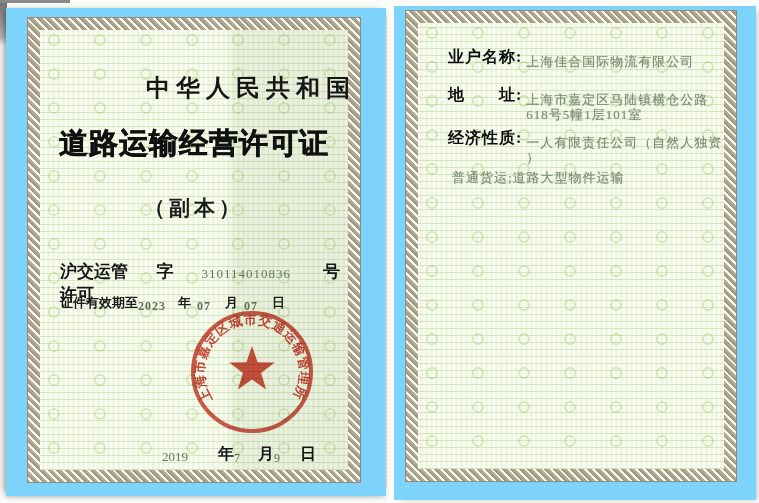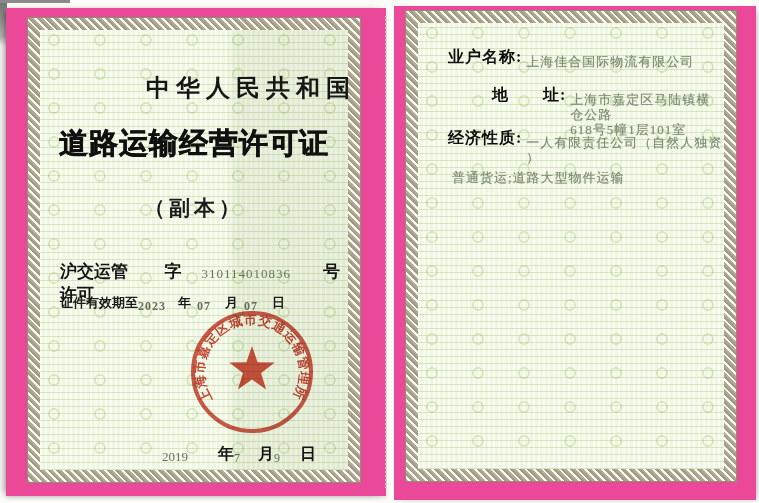--- a/index.html
+++ b/index.html
@@ -6,21 +6,21 @@
   body{
     width:759px;height:503px;position:relative;overflow:hidden;
     background:#fbfbf8;
     font-family:"Liberation Serif","DejaVu Serif",serif;
   }
   
   .scan-corner-left{position:absolute;left:0;top:0;width:7px;height:46px;background:linear-gradient(180deg,#6e6e6e,#b9b9b9 80%,transparent);}
   .scan-corner-top{position:absolute;left:0;top:0;width:70px;height:3px;background:#8a8a8a;}
   .perforation{position:absolute;left:385px;top:16px;height:472px;border-left:2px dotted #c9c9c4;}
   
-  .page{position:absolute;background:#ec4899;}
+  .page{position:absolute;background:#7dd3fc;}
   .page.left{
     left:6px;top:8px;width:380px;height:488px;
     box-shadow:-5px 0 7px -3px rgba(0,0,0,.35), 0 2px 4px rgba(0,0,0,.15);
   }
   .page.right{
     left:394px;top:6px;width:362px;height:494px;
     box-shadow:4px 2px 6px -3px rgba(0,0,0,.25);
   }
   
   .ornate{
@@ -47,21 +47,21 @@
   .country{position:absolute;left:8px;top:42px;width:100%;text-align:right;
     font-size:24px;font-weight:600;letter-spacing:6px;color:#161616;}
   .cert-title{position:absolute;left:0;top:94px;width:100%;text-align:center;
     font-size:29px;font-weight:900;letter-spacing:1px;color:#101010;
     -webkit-text-stroke:.6px #101010;}
   .copy-type{position:absolute;left:0;top:164px;width:100%;text-align:center;
     font-size:21px;font-weight:600;letter-spacing:4px;color:#1b1b1b;}
   .license-line{position:absolute;left:20px;top:230px;width:280px;
     display:flex;align-items:baseline;font-size:17px;font-weight:700;color:#141414;}
   .license-line .zi{margin-left:26px;}
-  .license-line .num{margin-left:20px;font-size:13px;font-weight:400;color:#66755f;letter-spacing:1px;transform:translateY(1px);}
+  .license-line .num{margin-left:28px;font-size:13px;font-weight:400;color:#66755f;letter-spacing:1px;transform:translateY(1px);}
   .license-line .hao{margin-left:32px;}
   .validity-line{position:absolute;left:20px;top:264px;display:flex;align-items:baseline;
     font-size:13px;font-weight:600;color:#1a1a1a;}
   .validity-line .fill{font-size:12px;font-weight:700;color:#5f6e58;transform:translateY(3px);letter-spacing:1px;}
   .validity-line .unit{margin-left:14px;margin-right:6px;}
   .validity-line .unit.first{margin-left:12px;}
   .stamp{position:absolute;left:137px;top:267px;width:150px;height:150px;
     mix-blend-mode:multiply;opacity:.92;}
   .issuer-label{position:absolute;left:138px;top:372px;width:150px;text-align:center;
     font-size:16px;font-weight:700;letter-spacing:4px;color:#121212;z-index:3;}
@@ -71,21 +71,21 @@
   .issue-date .y{margin-left:30px;}
   .issue-date .small{font-size:12px;color:#5f6e58;font-weight:400;transform:translateY(3px);}
   .issue-date .m{margin-left:18px;}
   .issue-date .d{margin-left:20px;}
   
   .detail-row{position:absolute;left:30px;display:flex;align-items:flex-start;}
   .detail-row .lbl{font-size:16px;font-weight:700;letter-spacing:1px;color:#0e0e0e;white-space:pre;flex:0 0 auto;}
   .detail-row .val{margin-left:4px;margin-top:7px;font-size:13px;line-height:15px;
     color:#7b8c73;letter-spacing:1px;text-shadow:0 0 1px rgba(123,140,115,.55);}
   .detail-row .val span{display:block;}
-  .row-1{top:24px;}.row-2{top:62px;padding-left:44px;}.row-3{top:105px;}.row-4{top:140px;}
+  .row-1{top:24px;}.row-2{top:62px;}.row-3{top:105px;}.row-4{top:140px;}
 </style>
 </head>
 <body>
 
 <div class="scan-corner-left"></div>
 <div class="scan-corner-top"></div>
 
 <div class="page left">
   <div class="ornate frame-left">
     <div class="paper">

